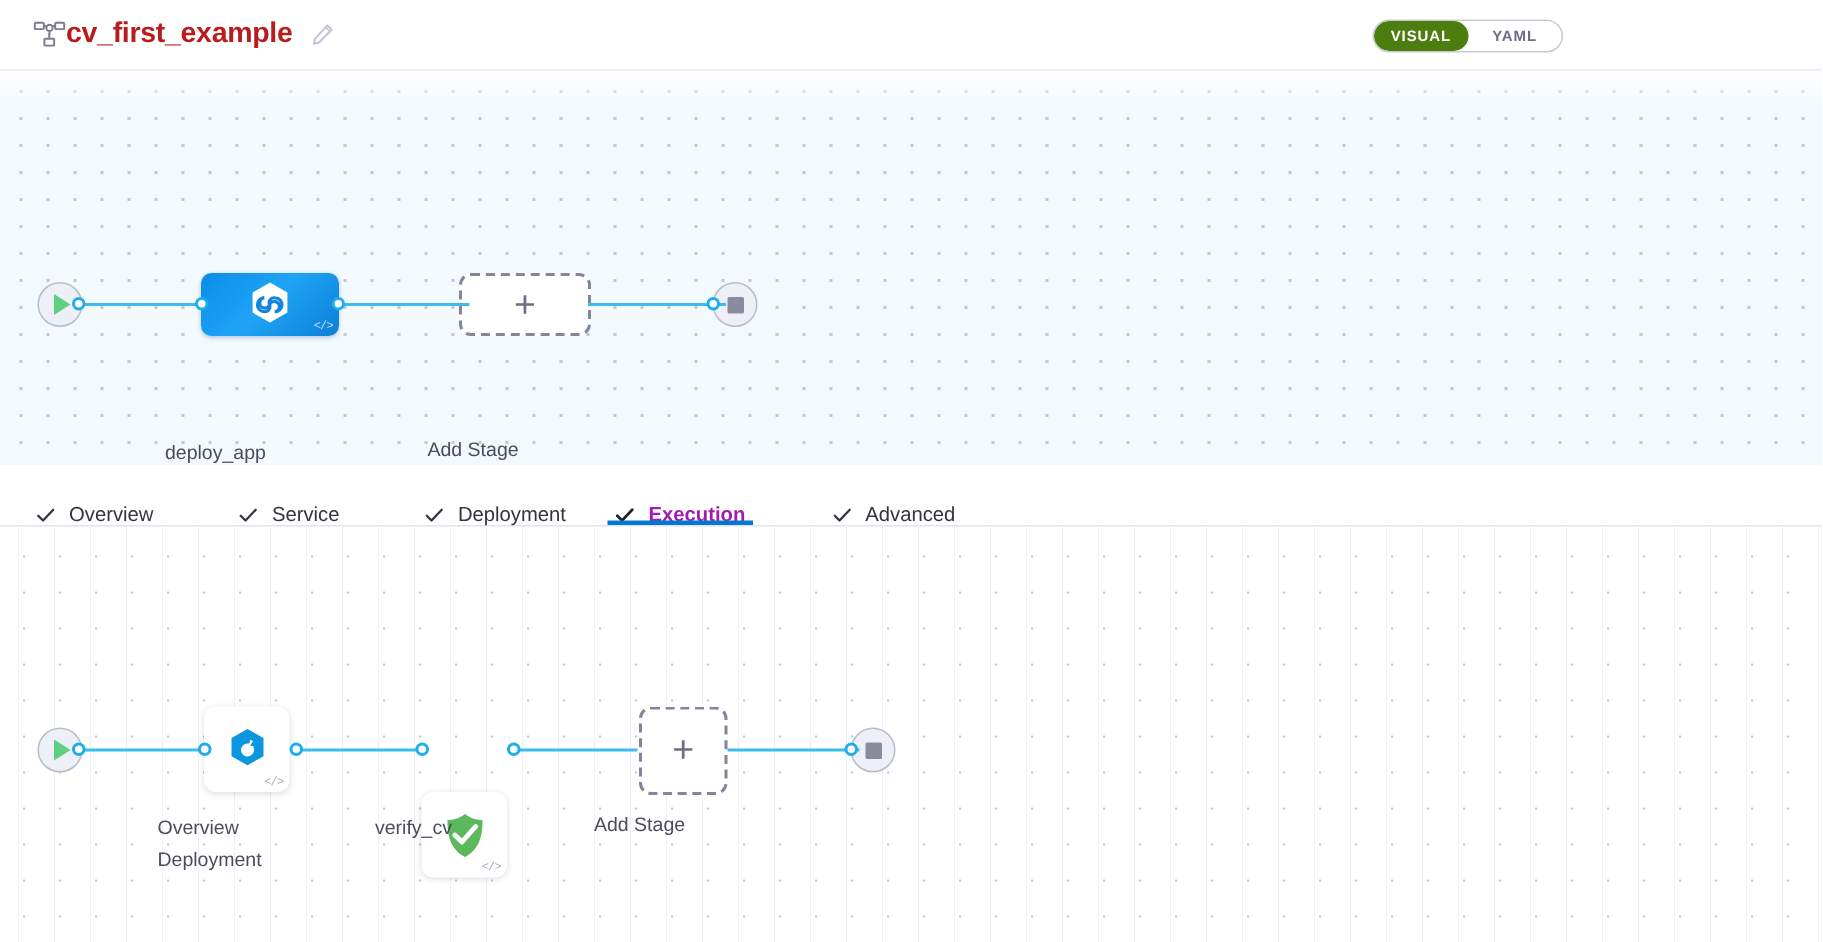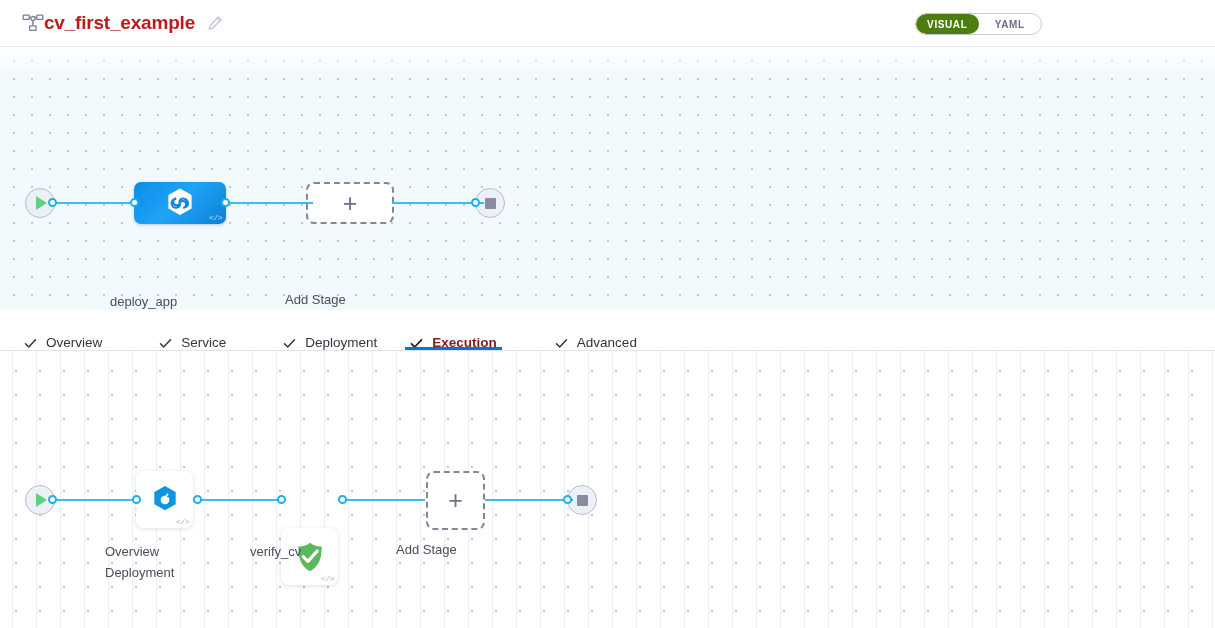--- a/index.html
+++ b/index.html
@@ -69,21 +69,21 @@
     z-index: 8;
   }
   .tab {
     height: 41px; display: flex; align-items: flex-end; gap: 9px;
     font-size: 13.5px; color: #33343f;
     cursor: pointer;
     position: relative;
     padding: 0 2px;
   }
   .tab .tick { width: 13px; height: 13px; display: block; }
-  .tab.active { font-weight: bold; color: #7f1d1d; }
+  .tab.active { font-weight: bold; color: #a21caf; }
   .tab.active::after {
     content: ""; position: absolute; left: -3px; right: -3px; bottom: 0;
     height: 3px; background: #0278d5;
   }
 
   
   .step-canvas {
     position: absolute; left: 0; top: 351px; width: 1215px; height: 277px;
     background-color: #ffffff;
     background-image:

